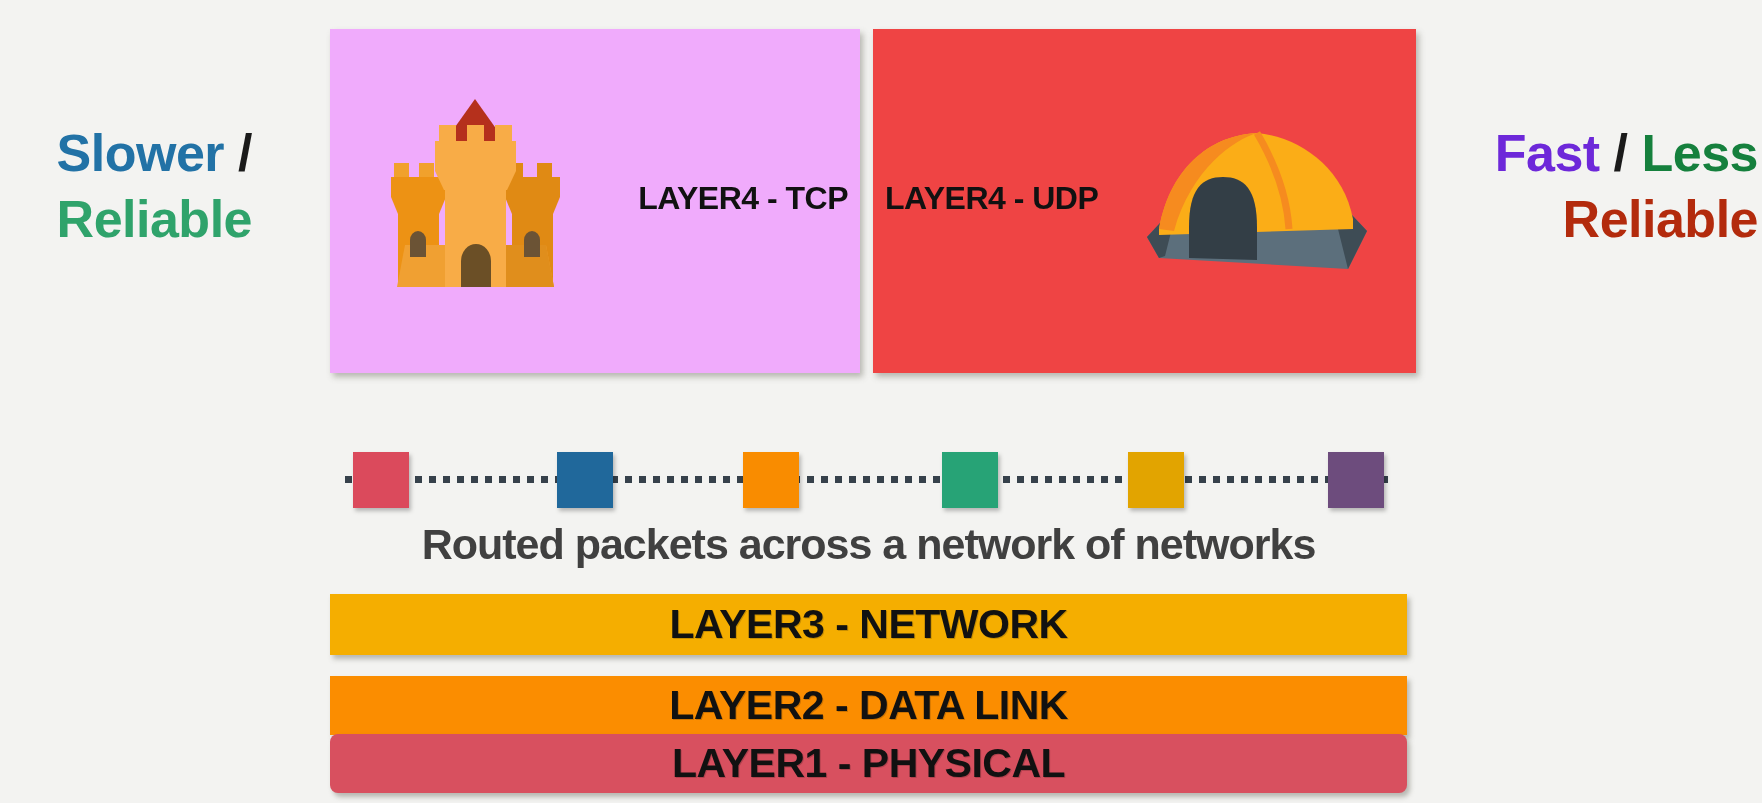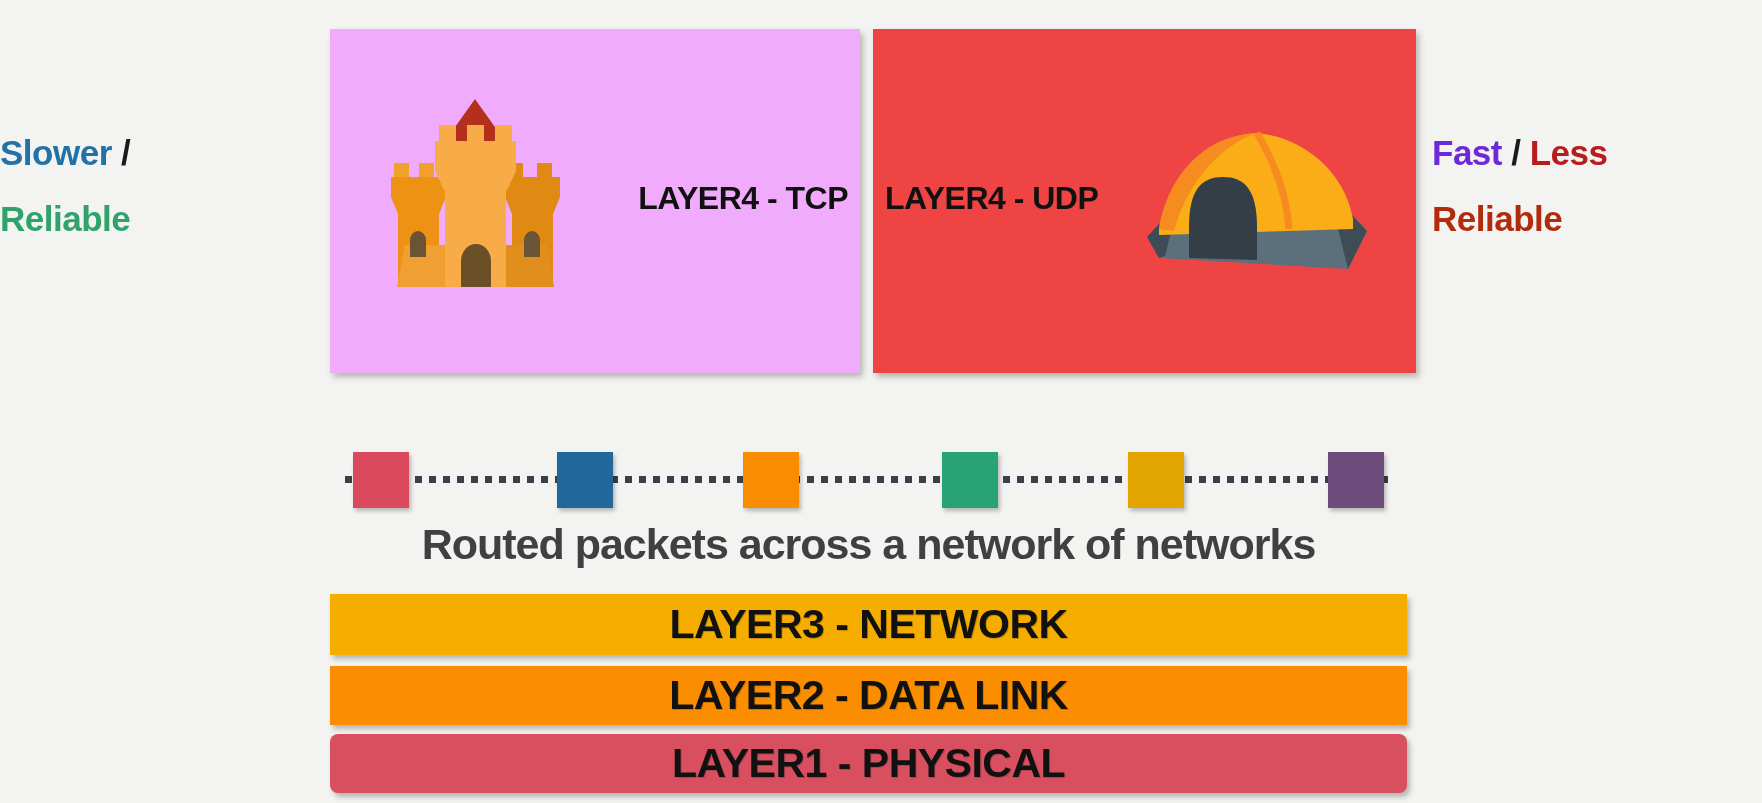--- a/index.html
+++ b/index.html
@@ -1,20 +1,20 @@
 <!DOCTYPE html>
 <html><head>
 <meta charset="utf-8">
 <style>
   html,body{margin:0;padding:0;}
   body{background:#d9d9d9;font-family:"Liberation Sans","DejaVu Sans",sans-serif;}
   .canvas{position:relative;width:1762px;height:803px;overflow:hidden;background:#F3F3F1;}
 
   
-  .side-label{position:absolute;top:120px;font-size:35px;font-weight:bold;line-height:66px;text-align:left;color:#1a1a1a;letter-spacing:-0.5px;}
+  .side-label{position:absolute;top:120px;font-size:52px;font-weight:bold;line-height:66px;text-align:right;color:#1a1a1a;letter-spacing:-0.5px;}
   .side-label.left{left:0;width:252px;}
   .side-label.right{left:1432px;width:326px;}
 
   
   .layer4-box{position:absolute;top:29px;height:344px;box-shadow:3px 4px 6px rgba(110,110,100,0.45);}
   .layer4-box.tcp{left:330px;width:530px;}
   .layer4-box.udp{left:873px;width:534px;}
   .layer4-label{position:absolute;top:151px;font-size:32px;font-weight:bold;color:#111;white-space:nowrap;letter-spacing:-0.5px;}
   .layer4-box.tcp .layer4-label{right:12px;}
   .layer4-box.udp .layer4-label{left:12px;}
@@ -44,21 +44,21 @@
 <body>
 
 <div class="canvas" style="background-color: rgb(243, 243, 241);">
 
   <div class="side-label left">
     <div><span style="color: rgb(34, 114, 166);">Slower</span><span> /</span></div>
     <div><span style="color: rgb(47, 163, 107);">Reliable</span></div>
   </div>
 
   <div class="side-label right">
-    <div><span style="color: #6d28d9;">Fast</span><span> / </span><span style="color: #b91c1c;">Less</span></div>
+    <div><span style="color: #6d28d9;">Fast</span><span> / </span><span style="color: #15803d;">Less</span></div>
     <div><span style="color: rgb(179, 43, 13);">Reliable</span></div>
   </div>
 
   <div class="layer4-box tcp" style="background-color: #f0abfc;">
     <svg class="icon-castle" width="175" height="190" viewBox="0 0 175 190">
       <polygon points="87,2 124,54 50,54" fill="#B5301C"></polygon>
       <rect x="6" y="66" width="15" height="18" fill="#F1A12C"></rect>
       <rect x="31" y="66" width="15" height="18" fill="#F1A12C"></rect>
       <polygon points="3,80 58,80 58,100 51,117 10,117 3,100" fill="#ED9214"></polygon>
       <rect x="10" y="115" width="41" height="75" fill="#ED9214"></rect>
@@ -99,20 +99,20 @@
   <div class="packet p2" style="background-color: rgb(249, 140, 0);"></div>
   <div class="packet p3" style="background-color: rgb(39, 163, 118);"></div>
   <div class="packet p4" style="background-color: rgb(226, 164, 0);"></div>
   <div class="packet p5" style="background-color: rgb(109, 76, 125);"></div>
 
   <div class="caption">Routed packets across a network of networks</div>
 
   <div class="layer-bar bar-l3" style="background-color: rgb(245, 174, 0);">
     <span class="bar-label">LAYER3 - NETWORK</span>
   </div>
-  <div class="layer-bar bar-l2" style="background-color: rgb(251, 141, 0);">
+  <div class="layer-bar bar-l2" style="background-color: rgb(251, 141, 0); margin-top: 10px;">
     <span class="bar-label">LAYER2 - DATA LINK</span>
   </div>
   <div class="layer-bar bar-l1" style="background-color: rgb(216, 80, 95);">
     <span class="bar-label">LAYER1 - PHYSICAL</span>
   </div>
 
 </div>
 
 </body></html>

